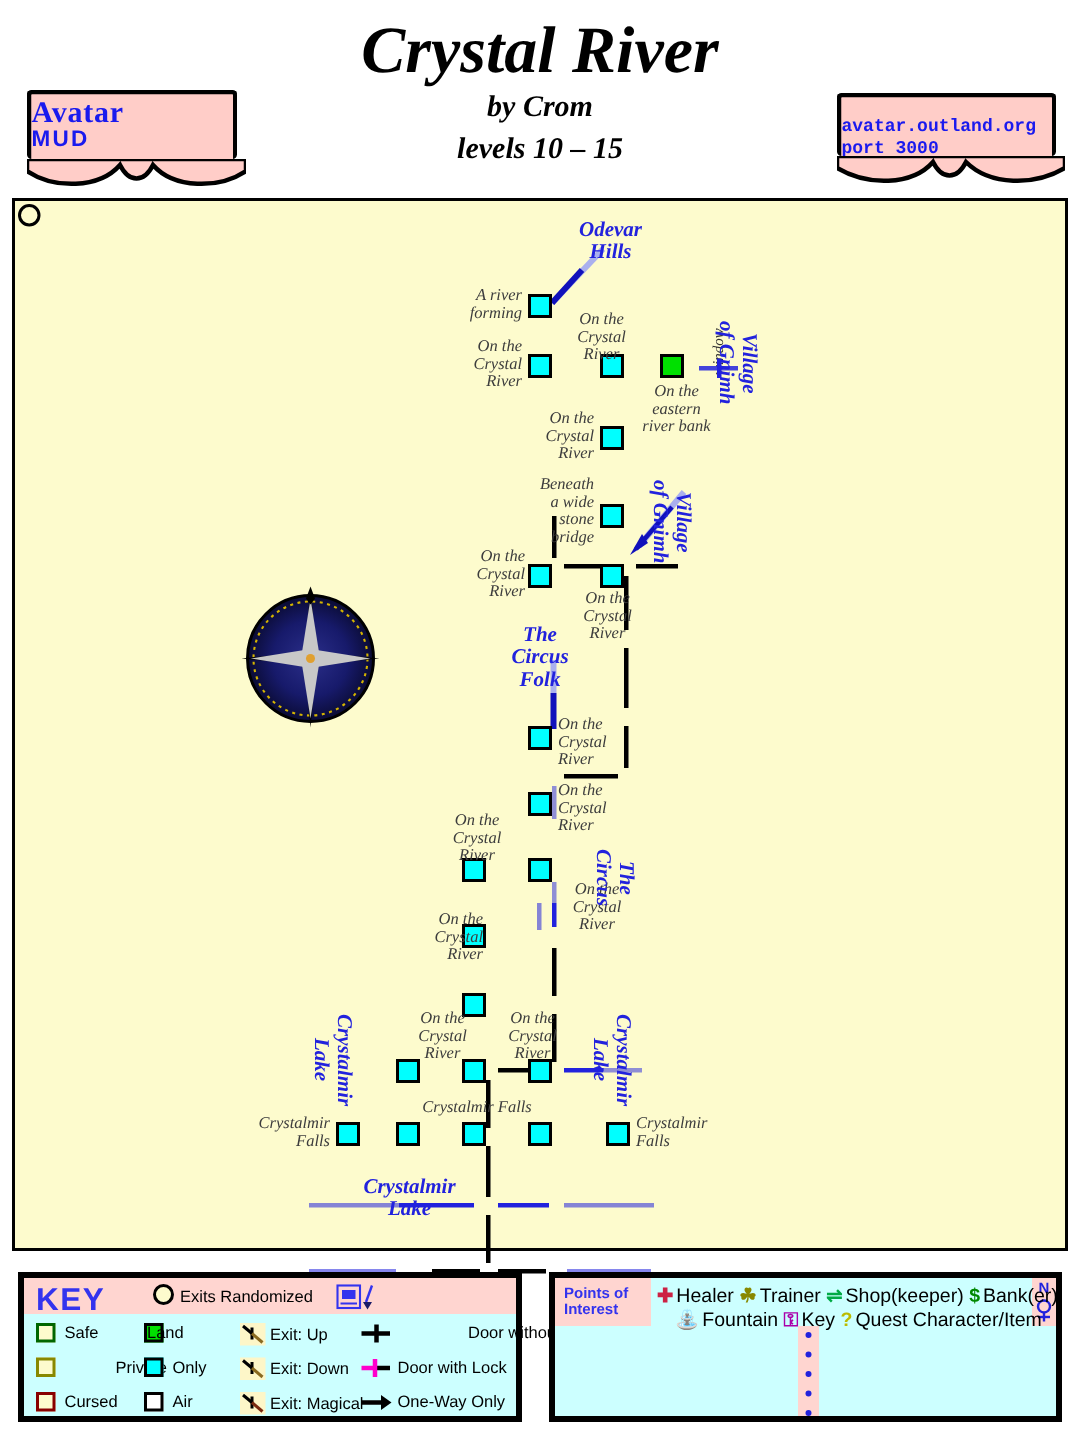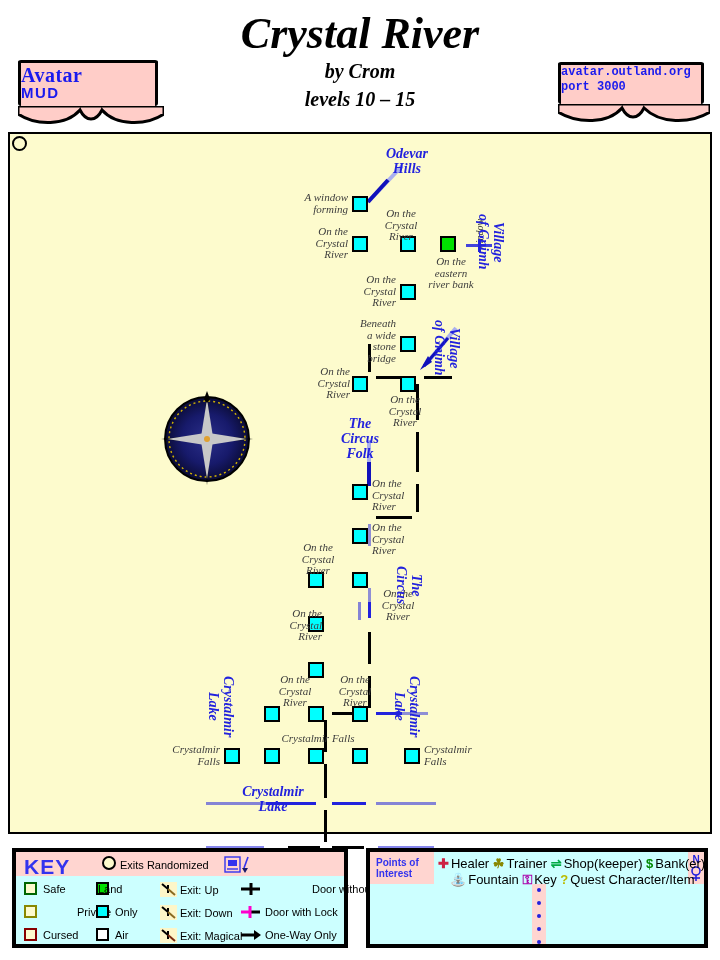--- a/index.html
+++ b/index.html
@@ -27,21 +27,21 @@
   #banner-left{left:18px;top:60px;width:140px;height:46px;border-radius:3px;}
   #banner-left .ptext{padding-top:2px;}
   .avatar-word{font-family:"Liberation Serif",serif;font-weight:bold;
      font-size:20px;color:#1a1aee;line-height:20px;letter-spacing:0.5px;}
   .mud-word{font-family:"Liberation Sans",sans-serif;font-weight:bold;
      font-size:15px;color:#1a1aee;line-height:16px;letter-spacing:1.5px;}
 
   #banner-right{left:558px;top:62px;width:146px;height:42px;border-radius:3px;}
   .addr-line{font-family:"Liberation Mono",monospace;font-weight:bold;
      font-size:12px;color:#1a1aee;line-height:15px;}
-  #banner-right .ptext{padding-top:0;}
+  #banner-right .ptext{padding-top:12px;}
 
   
   #map-area{position:absolute;left:8px;top:132px;width:704px;height:702px;
      background:#fdfbcd;border:2px solid #000;box-sizing:border-box;}
   #corner-curl{position:absolute;left:2px;top:2px;width:11px;height:11px;
      border:2px solid #000;border-radius:50%;background:#fdfbcd;}
 
   
   .node{position:absolute;width:16px;height:16px;box-sizing:border-box;
      border:2px solid #000;background:#00ffff;}
@@ -256,21 +256,21 @@
     <line x1="218" y1="160" x2="208" y2="172" stroke="#aab0ee" stroke-width="3"></line>
     <line x1="398" y1="160" x2="408" y2="172" stroke="#aab0ee" stroke-width="3"></line>
     <polyline points="208,172 208,180 408,180 408,172" fill="none" stroke="#2222dd" stroke-width="2" stroke-dasharray="6 4"></polyline>
     <line x1="208" y1="180" x2="300" y2="180" stroke="#2222dd" stroke-width="2" stroke-dasharray="6 4"></line>
     <line x1="300" y1="180" x2="260" y2="192" stroke="#2222dd" stroke-width="2" stroke-dasharray="6 4"></line>
     <polygon points="255,195 268,190 266,183" fill="#6a74dd"></polygon>
   </svg>
 
   <div id="rooms-layer">
       <div class="node" style="left: 342px; top: 62px;"></div>
-      <div class="rlabel r" style="left: 290px; top: 58px; width: 48px;">A window
+      <div class="rlabel r" style="left: 290px; top: 58px; width: 48px;">A river
 forming</div>
       <div class="node" style="left: 342px; top: 102px;"></div>
       <div class="rlabel r" style="left: 286px; top: 92px; width: 52px;">On the
 Crystal
 River</div>
       <div class="node" style="left: 390px; top: 102px;"></div>
       <div class="rlabel c" style="left: 360px; top: 74px; width: 62px;">On the
 Crystal
 River</div>
       <div class="node land" style="left: 430px; top: 102px;"></div>

